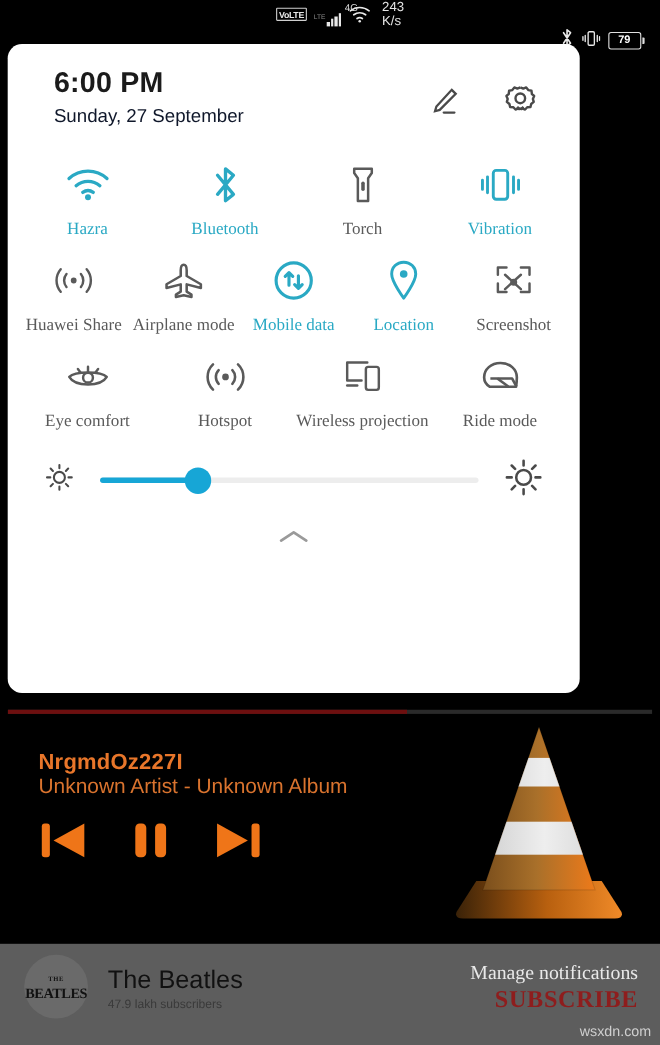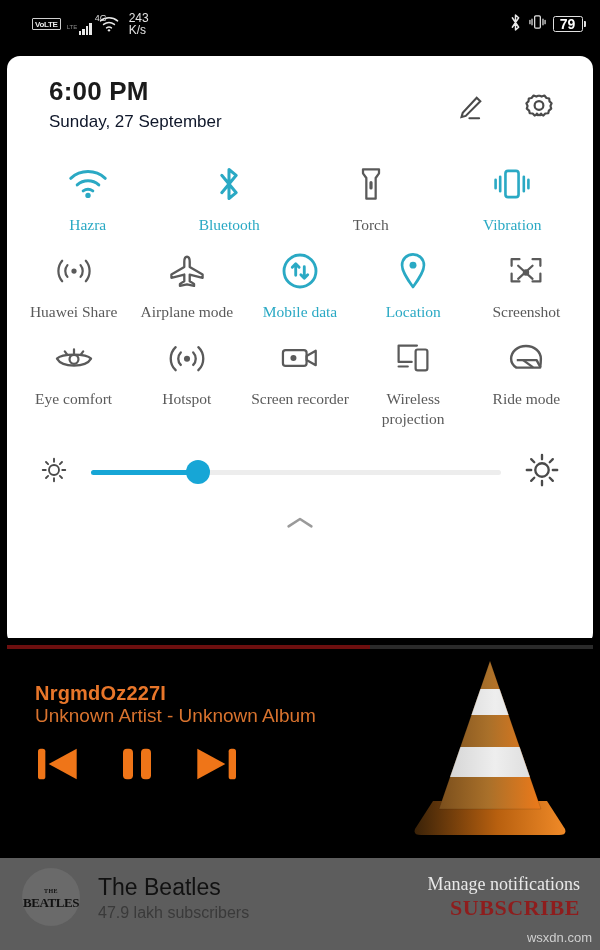--- a/index.html
+++ b/index.html
@@ -19,20 +19,21 @@
   .statusbar {
     position: absolute;
     top: 0; left: 0;
     width: 600px;
     height: 48px;
     background: #000;
     display: flex;
     align-items: center;
     box-sizing: border-box;
     padding: 0 14px 0 32px;
+    flex-direction: column;
   }
   .sb-left {
     display: flex;
     align-items: center;
     gap: 6px;
   }
   .sb-right {
     margin-left: auto;
     display: flex;
     align-items: center;
@@ -99,39 +100,39 @@
     border-radius: 2.5px;
     padding: 0px 3px;
     height: 14px;
     display: flex;
     align-items: center;
     justify-content: center;
     min-width: 22px;
   }
   .batt-num {
     color: #fff;
-    font-size: 14px;
+    font-size: 10px;
     font-weight: bold;
     line-height: 10px;
     text-align: center;
   }
   .batt-tip {
     width: 2px;
     height: 6px;
     background: #e0e0e0;
     border-radius: 0 1px 1px 0;
     margin-left: 1.5px;
   }
 
   
   .qs-panel {
     position: absolute;
     left: 7px;
-    top: 56px;
-    width: 586px;
+    top: 40px;
+    width: 520px;
     height: 590px;
     background: #ffffff;
     border-radius: 13px;
     box-sizing: border-box;
     overflow: hidden;
   }
   .qs-header {
     padding: 20px 26px 0 42px;
     display: flex;
     align-items: flex-start;
@@ -327,21 +328,21 @@
     letter-spacing: 0.5px;
   }
   .yt-text { margin-left: 18px; }
   .yt-name {
     color: #111111;
     font-size: 23px;
     line-height: 28px;
   }
   .yt-subs {
     color: #3a3a3a;
-    font-size: 16px;
+    font-size: 11px;
     margin-top: 3px;
   }
   .yt-right {
     margin-left: auto;
     text-align: right;
     padding-right: 6px;
     font-family: Liberation Serif, serif;
   }
   .yt-manage {
     color: #e9e9e9;
@@ -554,30 +555,20 @@
         <span class="tile-icon">
           <svg width="40" height="36" viewBox="0 0 28 26" fill="none" stroke="#5a5a5a" stroke-width="1.7" stroke-linecap="round">
             <path d="M9.5 9 A6.5 6.5 0 0 0 9.5 18"></path>
             <path d="M18.5 9 A6.5 6.5 0 0 1 18.5 18"></path>
             <path d="M5.8 5.2 A11.5 11.5 0 0 0 5.8 21.8"></path>
             <path d="M22.2 5.2 A11.5 11.5 0 0 1 22.2 21.8"></path>
             <circle cx="14" cy="13.5" r="2.2" fill="#5a5a5a" stroke="none"></circle>
           </svg>
         </span>
         <span class="tile-label">Hotspot</span>
-      </div>
-      <div class="tile">
-        <span class="tile-icon">
-          <svg width="42" height="30" viewBox="0 0 32 22" fill="none" stroke="#5a5a5a" stroke-width="1.7" stroke-linejoin="round">
-            <rect x="3" y="5" width="18" height="12" rx="2"></rect>
-            <path d="M21 9.5 L28 5.5 L28 16.5 L21 12.5 Z"></path>
-            <circle cx="11" cy="11" r="2.3" fill="#5a5a5a" stroke="none"></circle>
-          </svg>
-        </span>
-        <span class="tile-label">Screen recorder</span>
       </div>
       <div class="tile">
         <span class="tile-icon">
           <svg width="40" height="34" viewBox="0 0 30 26" fill="none" stroke="#5a5a5a" stroke-width="1.7" stroke-linejoin="round" stroke-linecap="round">
             <path d="M18 3.5 L4 3.5 L4 16 L14 16"></path>
             <path d="M4 19.5 L11 19.5"></path>
             <rect x="17" y="6.5" width="9" height="16" rx="1.6"></rect>
           </svg>
         </span>
         <span class="tile-label">Wireless projection</span>

